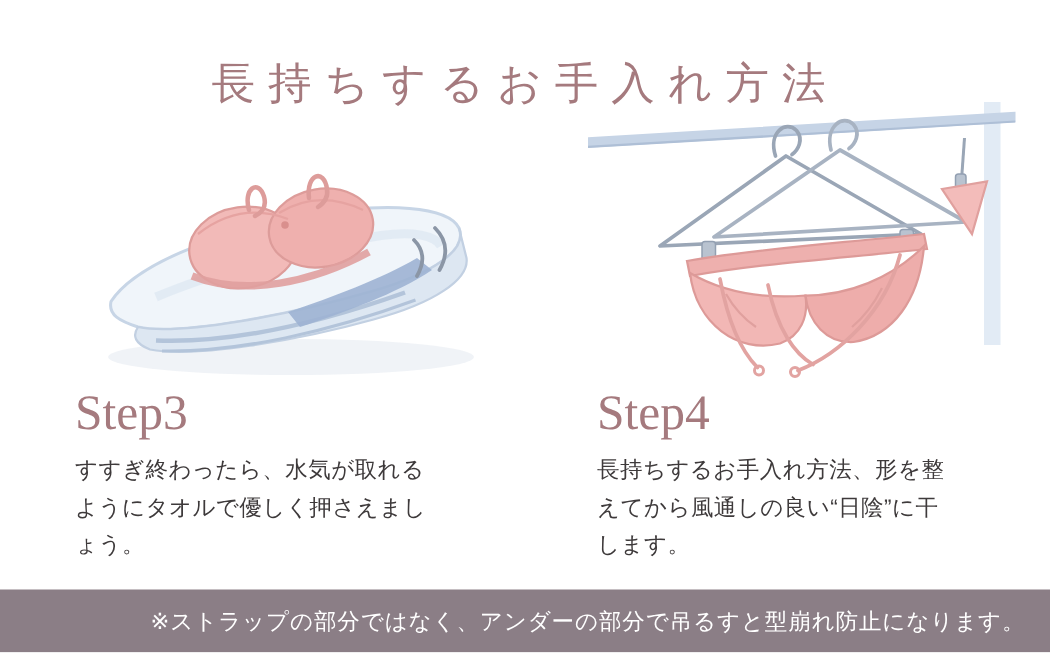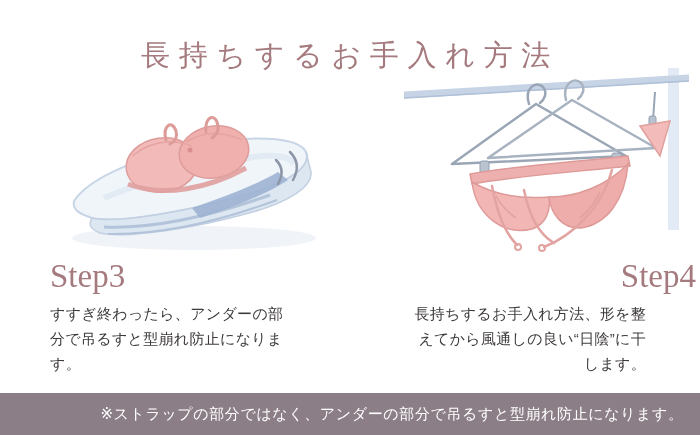--- a/index.html
+++ b/index.html
@@ -15,25 +15,25 @@
     font-family:"Liberation Serif","DejaVu Serif",serif;
     font-weight:500;
     font-size:29px;
     letter-spacing:0.30em;
     color:#a57a7e;
   }
   .content{
     display:flex;
     margin-top:6px;
     padding-left:44px;
-    gap:60px;
+    gap:48px;
   }
   .col{display:flex;flex-direction:column;}
   .col-left{width:300px;}
-  .col-right{width:292px;text-align:right;}
+  .col-right{width:292px;}
   .illus{height:172px;display:flex;align-items:flex-end;}
   .step-label{
     font-family:"Liberation Serif","DejaVu Serif",serif;
     font-size:33px;
     color:#a57a7e;
     line-height:1.1;
     margin:4px 0 8px 6px;
   }
   .step-text{
     margin:0 0 0 6px;
@@ -89,21 +89,21 @@
             <circle cx="146" cy="64" r="2.5" fill="#d98f8d"></circle>
           </g>
 
           <g>
             <path d="M232,74 q10,10 2,24" fill="none" stroke="#8b96a6" stroke-width="2.5" stroke-linecap="round"></path>
             <path d="M246,66 q12,12 3,28" fill="none" stroke="#8b96a6" stroke-width="2.5" stroke-linecap="round"></path>
           </g>
         </svg>
       </div>
       <div class="step-label">Step3</div>
-      <p class="step-text">すすぎ終わったら、アンダーの部分で吊るすと型崩れ防止になります。</p>
+      <p class="step-text">すすぎ終わったら、水気が取れるようにタオルで優しく押さえましょう。</p>
     </div>
 
     <div class="col col-right">
       <div class="illus">
         <svg width="285" height="186" viewBox="0 0 285 186">
 
           <rect x="264" y="0" width="11" height="162" fill="#e2ebf5"></rect>
 
           <g>
             <path d="M0,27 L285,10" stroke="#c6d4e6" stroke-width="7" stroke-linecap="round" fill="none"></path>

